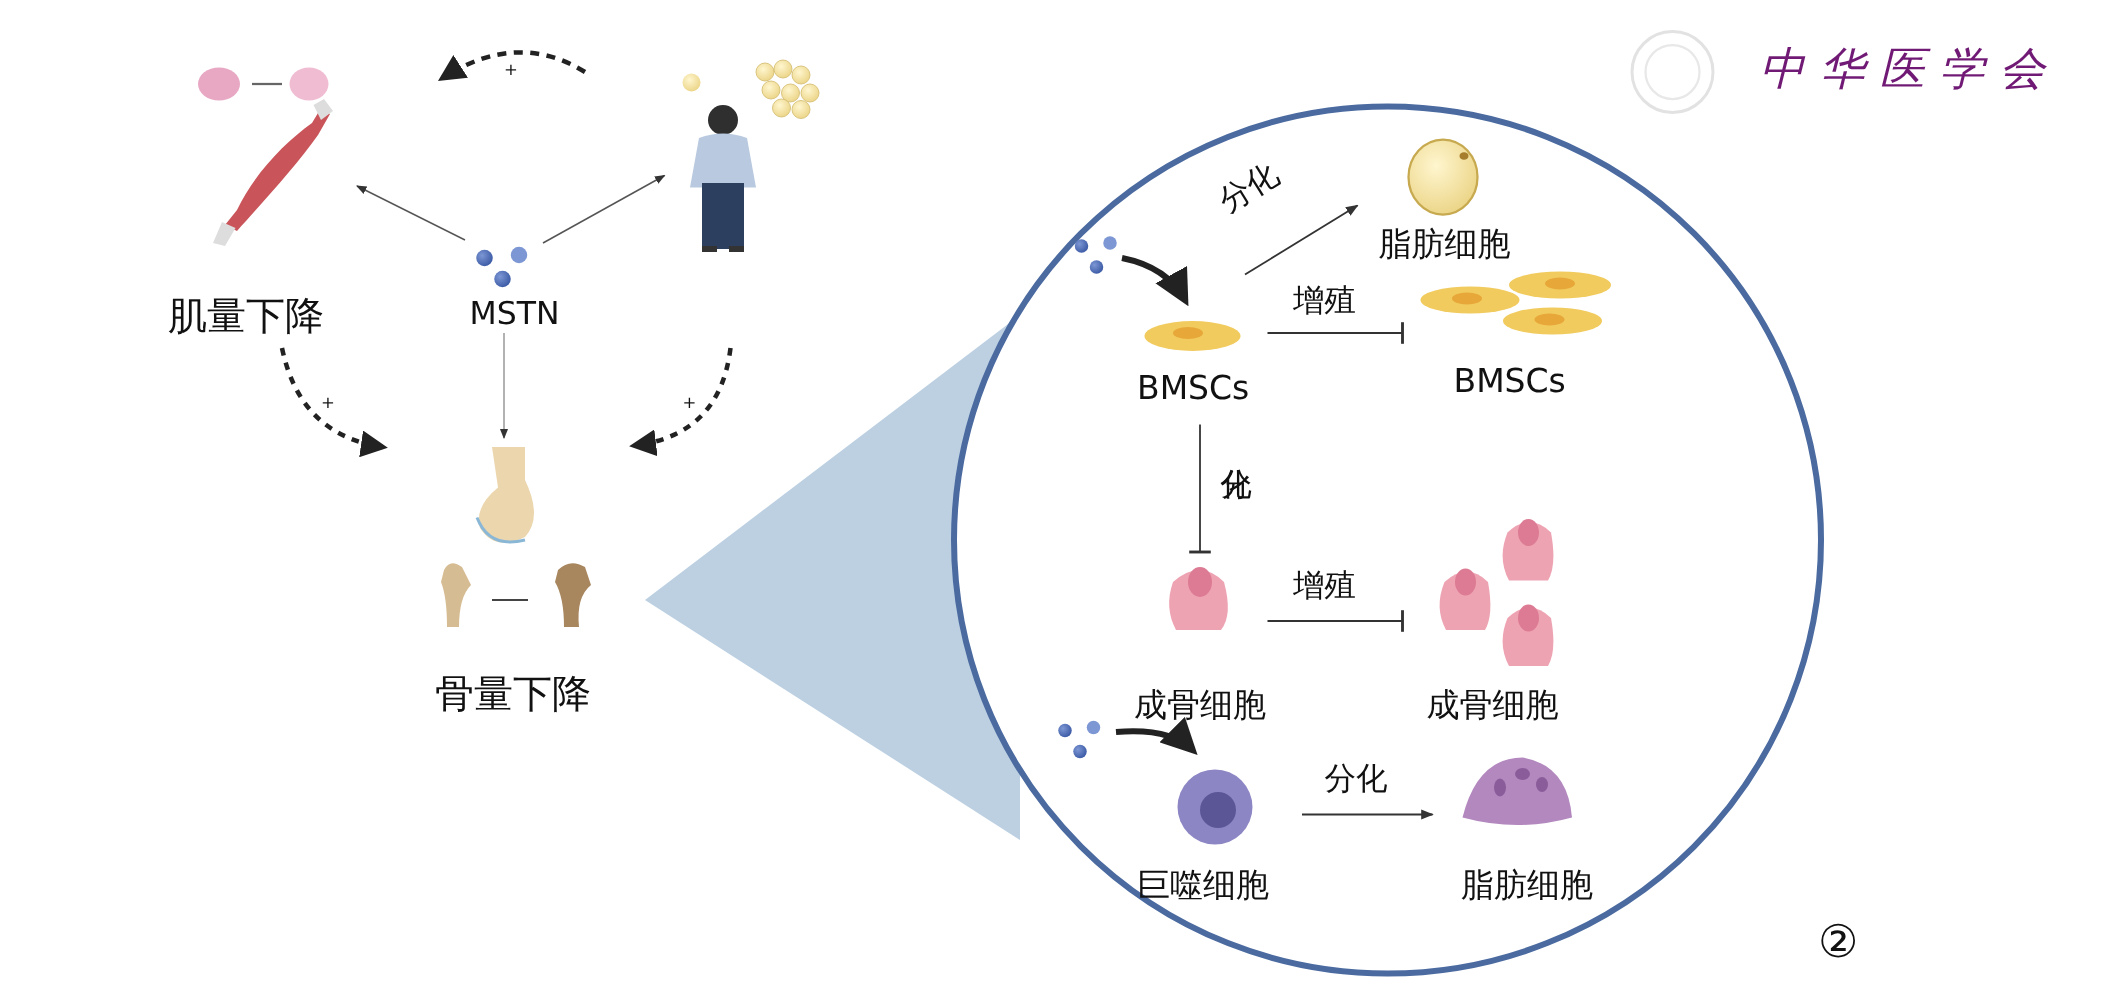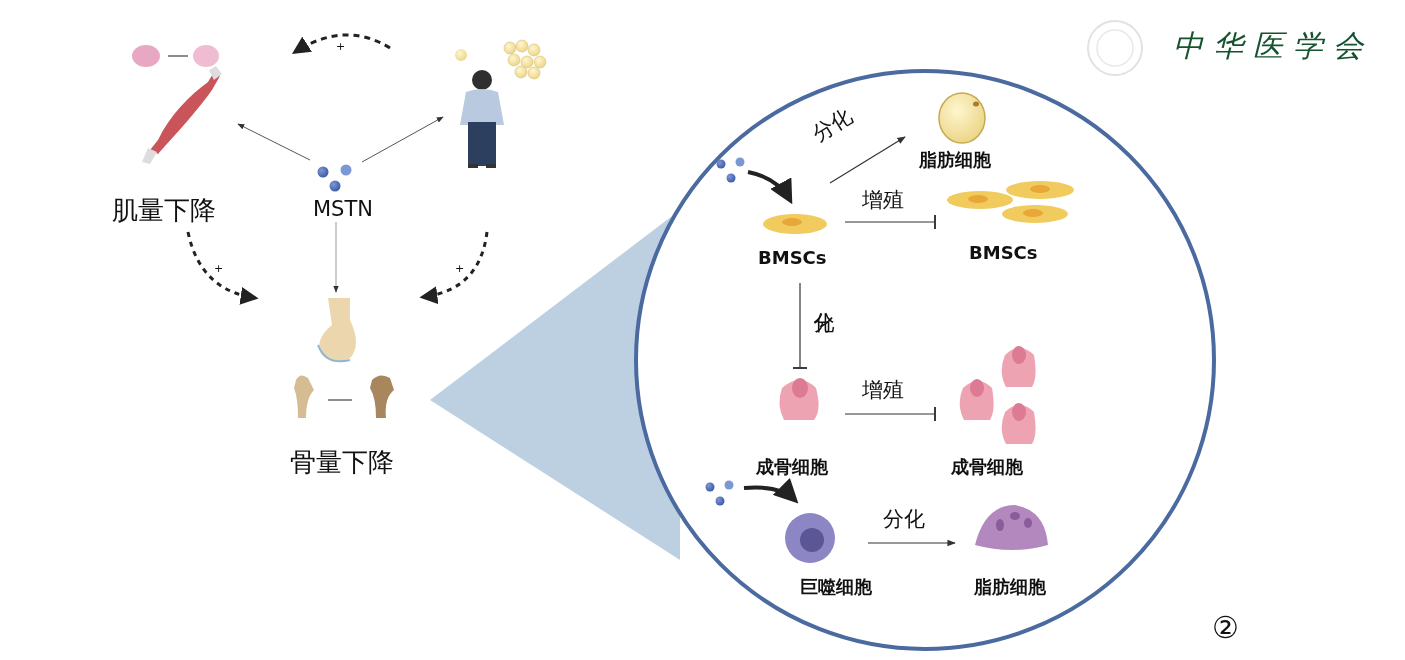--- a/index.html
+++ b/index.html
@@ -2,24 +2,24 @@
 <html><head>
 <meta charset="utf-8">
 <style>
   html, body { margin: 0; padding: 0; background: #ffffff; }
   body { width: 1405px; height: 660px; position: relative; overflow: hidden;
          font-family: "DejaVu Sans", "Liberation Sans", sans-serif; color: #111; }
   #stage { position: absolute; left: 0; top: 0; width: 1405px; height: 660px; }
   .lbl { position: absolute; white-space: nowrap; color: #111; }
   .big { font-size: 26px; }
   .mid { font-size: 21px; }
-  .sm  { font-size: 18px; font-weight: bold; }
+  .sm  { font-size: 22px; }
   .watermark { position: absolute; left: 1085px; top: 18px; width: 290px; height: 60px; color: #e3e3e3; }
   .wm-text { position: absolute; left: 88px; top: 8px; font-family: "DejaVu Serif", serif; font-size: 30px;
-             font-style: italic; letter-spacing: 10px; color: #14532d; }
+             font-style: italic; letter-spacing: 10px; color: #701a75; }
   .num { position: absolute; left: 1212px; top: 610px; font-family: "DejaVu Serif", serif; font-size: 30px; color: #111; }
 </style>
 </head>
 <body>
 
 <div id="stage">
   <svg width="1405" height="660" viewBox="0 0 1405 660" style="position:absolute;left:0;top:0">
     <defs>
       <marker id="arrowBig" viewBox="0 0 10 10" refX="8" refY="5" markerWidth="6" markerHeight="6" orient="auto">
         <path d="M0,0 L10,5 L0,10 z" fill="#222"></path>
@@ -181,17 +181,17 @@
   <span class="lbl mid" style="left:822px;top:120px;transform:rotate(-32deg);transform-origin:left bottom">分化</span>
   <span class="lbl sm" style="left:919px;top:148px">脂肪细胞</span>
   <span class="lbl mid" style="left:862px;top:186px">增殖</span>
   <span class="lbl sm" style="left:758px;top:247px">BMSCs</span>
   <span class="lbl sm" style="left:969px;top:242px">BMSCs</span>
   <span class="lbl mid" style="left:810px;top:296px;writing-mode:vertical-rl">分化</span>
   <span class="lbl mid" style="left:862px;top:376px">增殖</span>
   <span class="lbl sm" style="left:756px;top:455px">成骨细胞</span>
   <span class="lbl sm" style="left:951px;top:455px">成骨细胞</span>
   <span class="lbl mid" style="left:883px;top:505px">分化</span>
-  <span class="lbl sm" style="left:800px;top:575px">巨噬细胞</span>
+  <span class="lbl sm" style="left:758px;top:575px">巨噬细胞</span>
   <span class="lbl sm" style="left:974px;top:575px">脂肪细胞</span>
 
   <span class="num">②</span>
 </div>
 
 </body></html>

